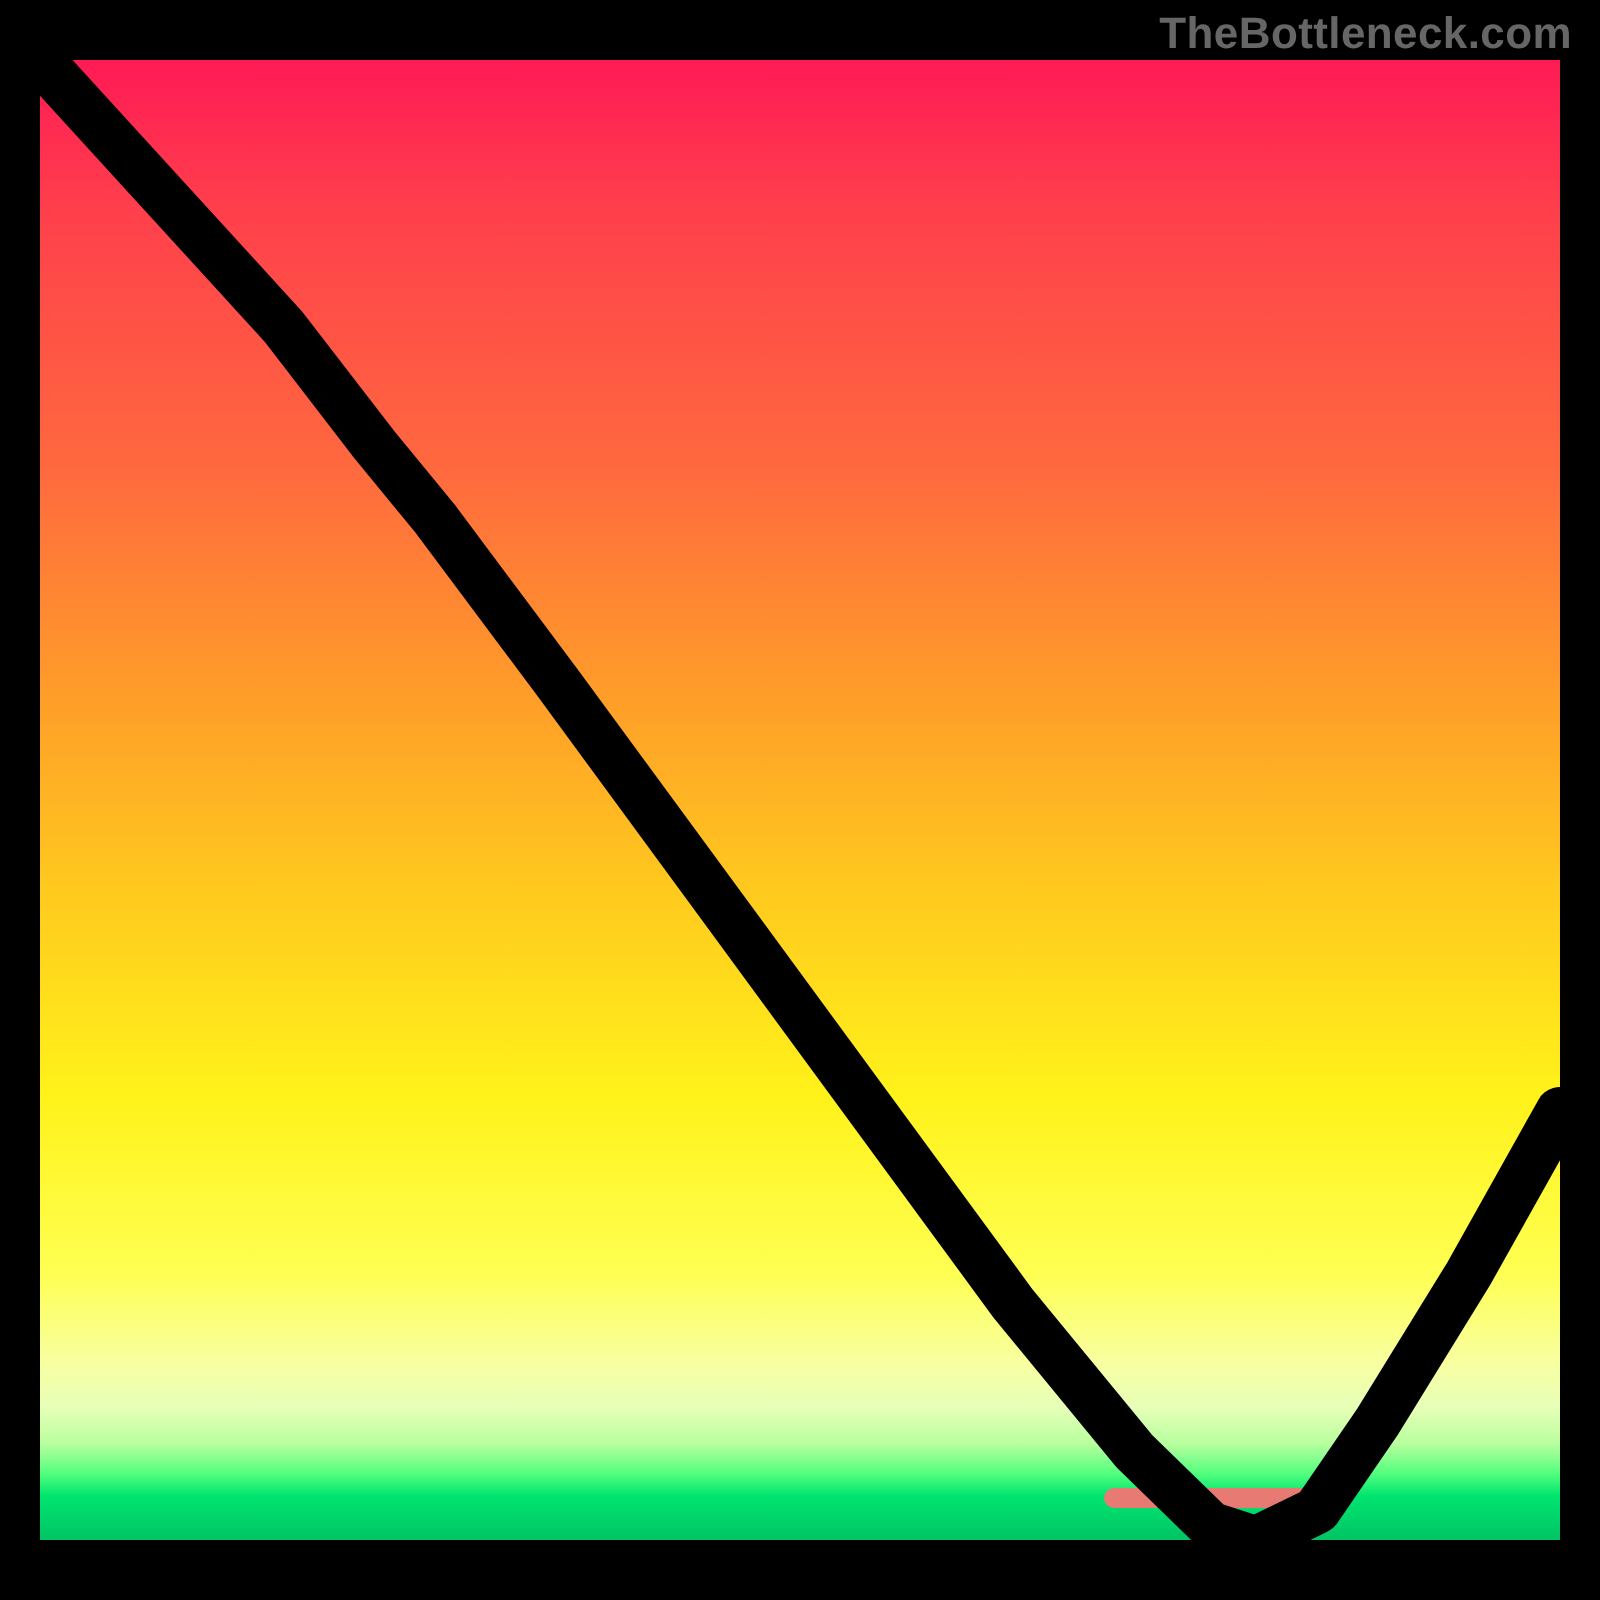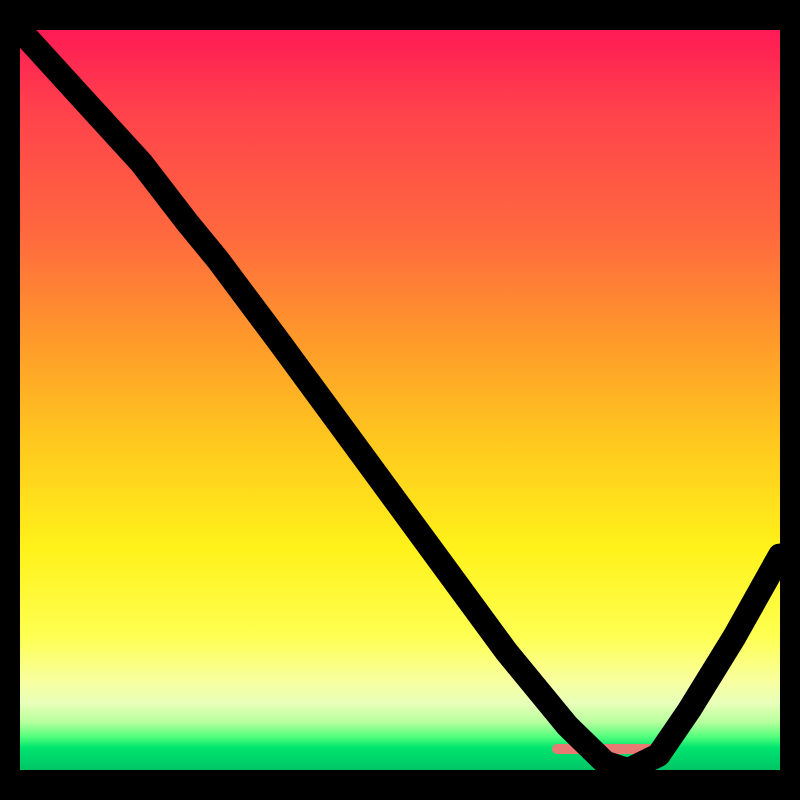--- a/index.html
+++ b/index.html
@@ -75,20 +75,21 @@
     stroke-width: 3.2;
     stroke-linejoin: round;
     stroke-linecap: round;
   }
 </style>
 </head>
 <body>
 
 <div class="stage">
 
+  <div class="watermark">TheBottleneck.com</div>
 
   <div class="plot">
     <div class="grad"></div>
 
     <div class="marker" id="marker" style="left: 532px; width: 121.6px; top: 713.54px;"></div>
 
     <svg class="curve" viewBox="0 0 100 100" preserveAspectRatio="none">
       <path id="curve-path" d="M0.00 0.00 L8.00 9.00 L16.00 18.00 L22.00 26.00 L26.00 31.00 L34.00 42.00 L44.00 56.00 L54.00 70.00 L64.00 84.00 L72.00 94.00 L77.00 99.00 L80.00 100.00 L84.00 98.00 L88.00 92.00 L94.00 82.00 L100.00 71.00"></path>
     </svg>
   </div>

